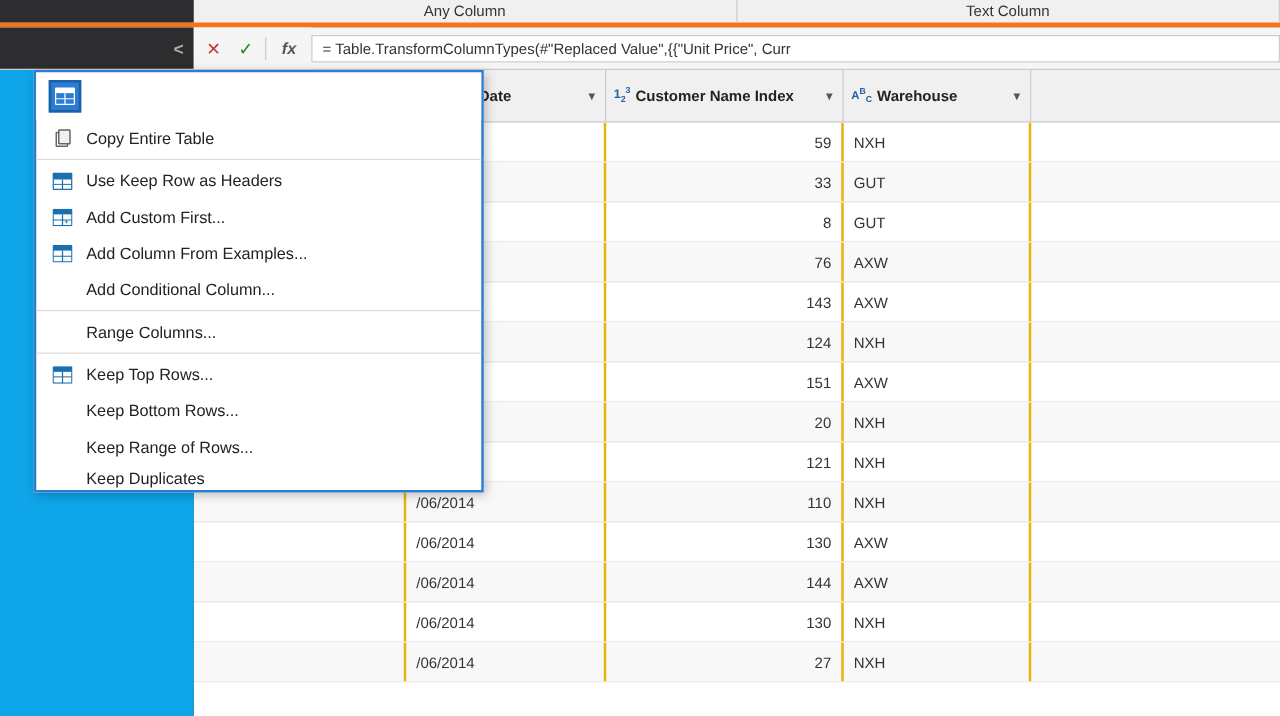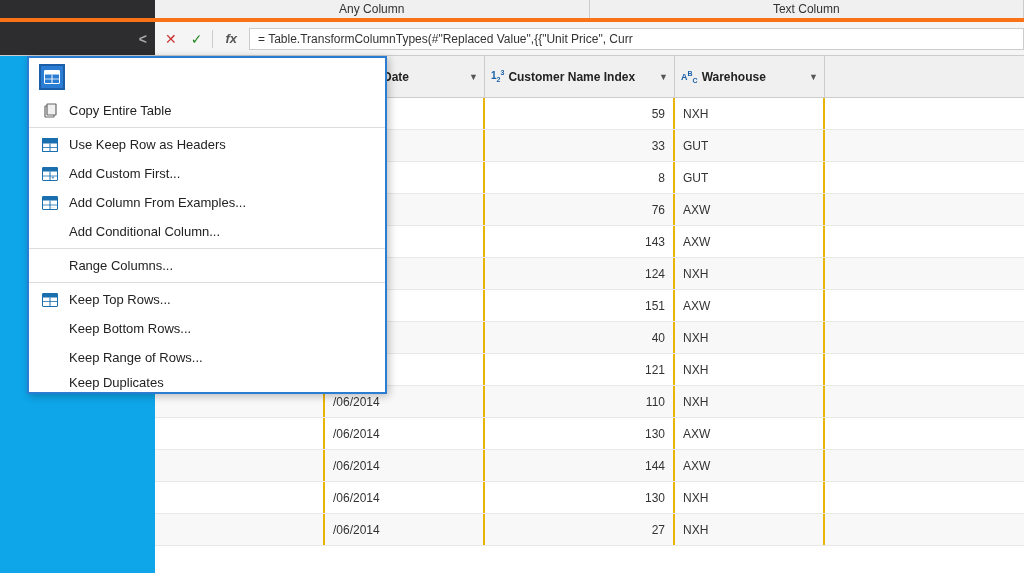--- a/index.html
+++ b/index.html
@@ -467,21 +467,21 @@
         </div>
         <div class="table-row">
           <div class="table-cell w-order-number"></div>
           <div class="table-cell w-order-date">/06/2014</div>
           <div class="table-cell w-customer-idx right">151</div>
           <div class="table-cell w-warehouse">AXW</div>
         </div>
         <div class="table-row">
           <div class="table-cell w-order-number"></div>
           <div class="table-cell w-order-date">/06/2014</div>
-          <div class="table-cell w-customer-idx right">40</div>
+          <div class="table-cell w-customer-idx right">20</div>
           <div class="table-cell w-warehouse">NXH</div>
         </div>
         <div class="table-row">
           <div class="table-cell w-order-number"></div>
           <div class="table-cell w-order-date">/06/2014</div>
           <div class="table-cell w-customer-idx right">121</div>
           <div class="table-cell w-warehouse">NXH</div>
         </div>
         <div class="table-row">
           <div class="table-cell w-order-number"></div>

